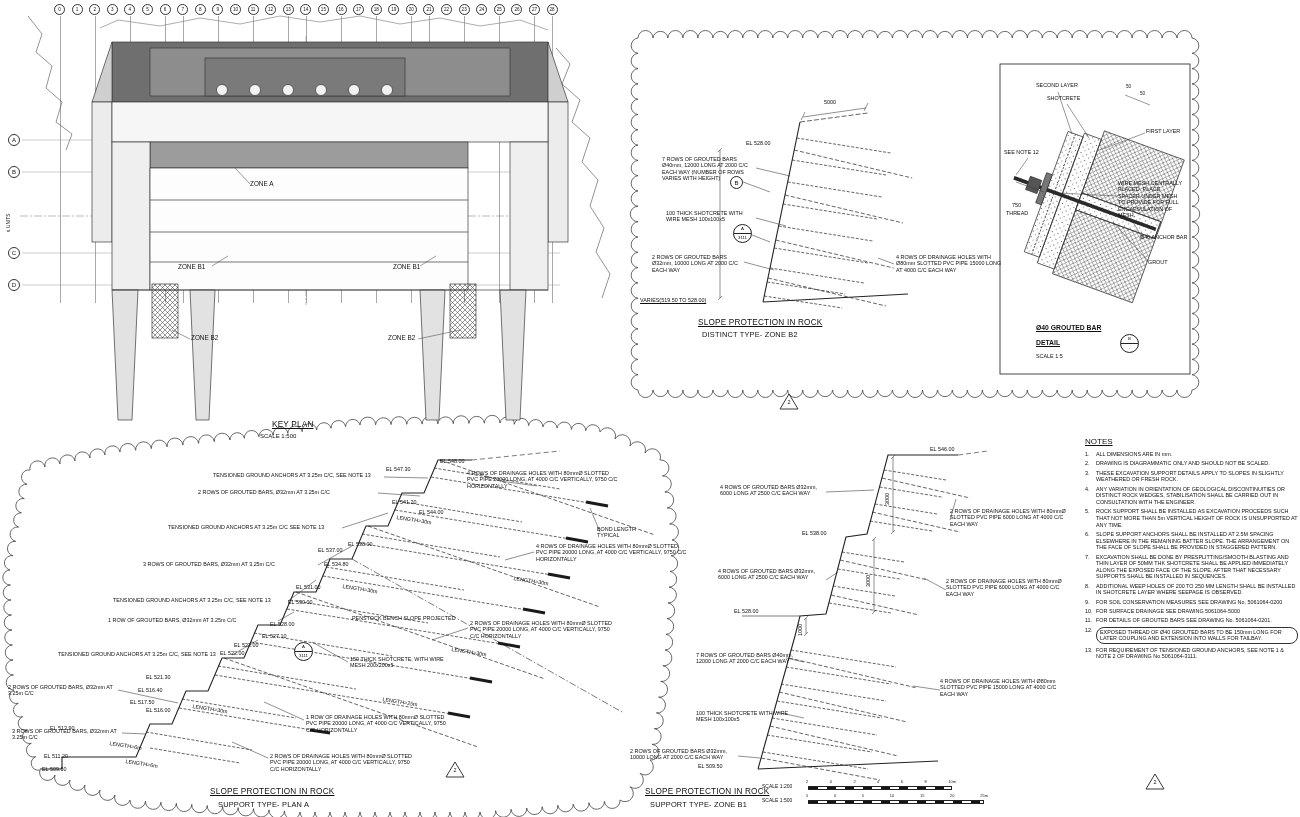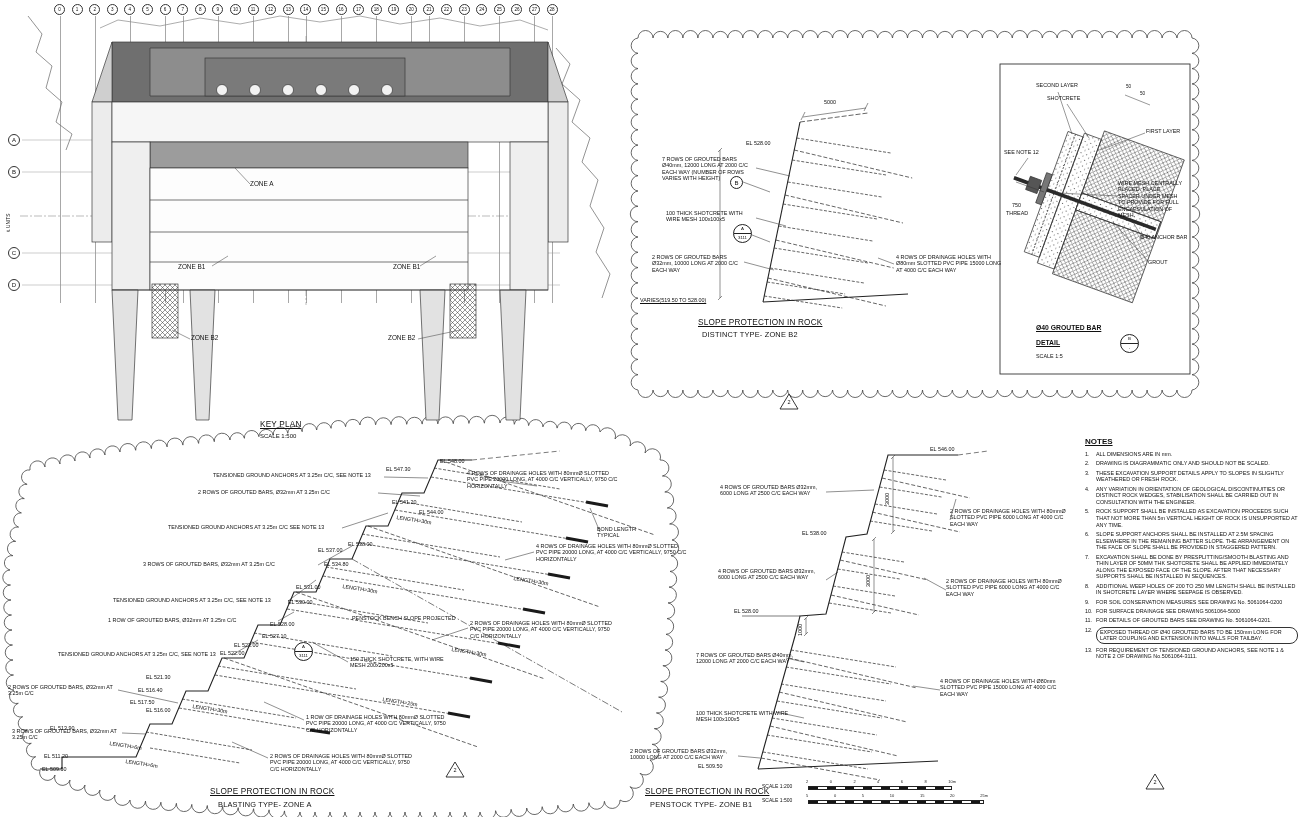--- a/index.html
+++ b/index.html
@@ -19,21 +19,21 @@
   .rowletter{position:absolute;width:12px;height:12px;border:0.9px solid #333;border-radius:50%;font-size:6px;text-align:center;line-height:11px;background:#fff}
   .vgrid{position:absolute;left:60px;top:16px;width:493px;height:287px;background:repeating-linear-gradient(to right,#a8a8a8 0,#a8a8a8 .6px,transparent .6px,transparent 17.57px)}
   .rot90{transform:rotate(-90deg);transform-origin:left top}
   .rot9{transform:rotate(9deg);transform-origin:left top}
   .callout{position:absolute;border:0.9px solid #222;border-radius:50%;background:#fff;text-align:center}
   .co-b{width:13px;height:13px;font-size:6px;line-height:12px}
   .co-split{width:19px;height:19px;font-size:4.4px;display:flex;flex-direction:column;justify-content:center}
   .co-split span{display:block;line-height:8px;text-align:center}
   .co-split .top{border-bottom:0.8px solid #222}
   .notes{position:absolute;left:1085px;top:437px;width:213px}
-  .notes .nt{font-size:8px;font-weight:bold;text-decoration:underline;margin-bottom:5px}
+  .notes .nt{font-size:8px;font-weight:normal;text-decoration:underline;margin-bottom:5px}
   .note-item{display:flex;font-size:5.4px;line-height:1.22;margin-bottom:2.8px}
   .note-item .n{width:11px;flex:none}
   .note-item .t{flex:1}
   .note-list .note-item:nth-child(12) .t{border:0.9px solid #333;border-radius:8px;padding:1px 3px}
   .sbar{position:absolute;height:4px;border:0.6px solid #222;background:repeating-linear-gradient(90deg,#151515 0 9px,#ffffff 9px 18px)}
   .sticks{position:absolute;display:flex;justify-content:space-between;font-size:4px;color:#222}
   .revnum{position:absolute;width:12px;text-align:center;font-size:5.5px}
 </style>
 </head>
 <body>
@@ -321,21 +321,21 @@
       <polygon points="455,762 446,777 464,777"></polygon>
       <polygon points="1155,774 1146,789 1164,789"></polygon>
     </g>
   </svg>
 
   <span class="lb z" style="left:250px;top:180px">ZONE A</span>
   <span class="lb z" style="left:178px;top:263px">ZONE B1</span>
   <span class="lb z" style="left:393px;top:263px">ZONE B1</span>
   <span class="lb z" style="left:191px;top:334px">ZONE B2</span>
   <span class="lb z" style="left:388px;top:334px">ZONE B2</span>
-  <span class="lb ttl" style="left:260px;top:420px">KEY PLAN</span>
+  <span class="lb ttl" style="left:272px;top:420px">KEY PLAN</span>
   <span class="lb nw" style="left:260px;top:433px;font-size:6px">SCALE 1:500</span>
   <span class="lb nw rot90" style="left:6px;top:232px;font-size:4.8px">℄ UNITS</span>
 
   <div class="lb" style="left:662px;top:156px;width:92px">7 ROWS OF GROUTED BARS Ø40mm, 12000 LONG AT 2000 C/C EACH WAY (NUMBER OF ROWS VARIES WITH HEIGHT)</div>
   <div class="lb" style="left:666px;top:210px;width:88px">100 THICK SHOTCRETE WITH WIRE MESH 100x100x5</div>
   <div class="lb" style="left:652px;top:254px;width:90px">2 ROWS OF GROUTED BARS Ø32mm, 10000 LONG AT 2000 C/C EACH WAY</div>
   <div class="lb" style="left:896px;top:254px;width:110px">4 ROWS OF DRAINAGE HOLES WITH Ø80mm SLOTTED PVC PIPE 15000 LONG AT 4000 C/C EACH WAY</div>
   <span class="lb nw un" style="left:640px;top:297px">VARIES(519.50 TO 528.00)</span>
   <span class="lb nw" style="left:746px;top:140px">EL 528.00</span>
   <span class="lb nw" style="left:824px;top:99px">5000</span>
@@ -414,40 +414,40 @@
   <span class="lb nw rot9" style="left:193px;top:703px">LENGTH=30m</span>
   <span class="lb nw rot9" style="left:383px;top:696px">LENGTH=25m</span>
   <span class="lb nw rot9" style="left:110px;top:740px">LENGTH=6m</span>
   <span class="lb nw rot9" style="left:126px;top:758px">LENGTH=6m</span>
 
   <div class="callout co-split" style="left:294px;top:642px">
     <span class="top">A</span>
     <span>3111</span>
   </div>
   <span class="lb ttl" style="left:210px;top:787px">SLOPE PROTECTION IN ROCK</span>
-  <span class="lb sub" style="left:218px;top:801px">BLASTING TYPE- ZONE A</span>
+  <span class="lb sub" style="left:218px;top:801px">SUPPORT TYPE- PLAN A</span>
   <span class="revnum" style="left:449px;top:767px">2</span>
 
   <div class="lb" style="left:720px;top:484px;width:106px">4 ROWS OF GROUTED BARS Ø32mm, 6000 LONG AT 2500 C/C EACH WAY</div>
   <div class="lb" style="left:950px;top:508px;width:122px">2 ROWS OF DRAINAGE HOLES WITH 80mmØ SLOTTED PVC PIPE 6000 LONG AT 4000 C/C EACH WAY</div>
   <div class="lb" style="left:718px;top:568px;width:106px">4 ROWS OF GROUTED BARS Ø32mm, 6000 LONG AT 2500 C/C EACH WAY</div>
   <div class="lb" style="left:946px;top:578px;width:122px">2 ROWS OF DRAINAGE HOLES WITH 80mmØ SLOTTED PVC PIPE 6000 LONG AT 4000 C/C EACH WAY</div>
   <div class="lb" style="left:696px;top:652px;width:106px">7 ROWS OF GROUTED BARS Ø40mm, 12000 LONG AT 2000 C/C EACH WAY</div>
   <div class="lb" style="left:696px;top:710px;width:106px">100 THICK SHOTCRETE WITH WIRE MESH 100x100x5</div>
   <div class="lb" style="left:940px;top:678px;width:122px">4 ROWS OF DRAINAGE HOLES WITH Ø80mm SLOTTED PVC PIPE 15000 LONG AT 4000 C/C EACH WAY</div>
   <div class="lb" style="left:630px;top:748px;width:106px">2 ROWS OF GROUTED BARS Ø32mm, 10000 LONG AT 2000 C/C EACH WAY</div>
   <span class="lb nw" style="left:930px;top:446px">EL 546.00</span>
   <span class="lb nw" style="left:802px;top:530px">EL 538.00</span>
   <span class="lb nw" style="left:734px;top:608px">EL 528.00</span>
   <span class="lb nw" style="left:698px;top:763px">EL 509.50</span>
   <span class="lb nw rot90" style="left:884px;top:505px">3000</span>
   <span class="lb nw rot90" style="left:865px;top:587px">3000</span>
   <span class="lb nw rot90" style="left:797px;top:636px">1000</span>
   <span class="lb ttl" style="left:645px;top:787px">SLOPE PROTECTION IN ROCK</span>
-  <span class="lb sub" style="left:650px;top:801px">PENSTOCK TYPE- ZONE B1</span>
+  <span class="lb sub" style="left:650px;top:801px">SUPPORT TYPE- ZONE B1</span>
 
   <span class="lb nw" style="left:762px;top:784px;font-size:5px">SCALE 1:200</span>
   <div class="sticks" style="left:806px;top:779px;width:150px">
       <span>2</span>
       <span>0</span>
       <span>2</span>
       <span>4</span>
       <span>6</span>
       <span>8</span>
       <span>10m</span>

